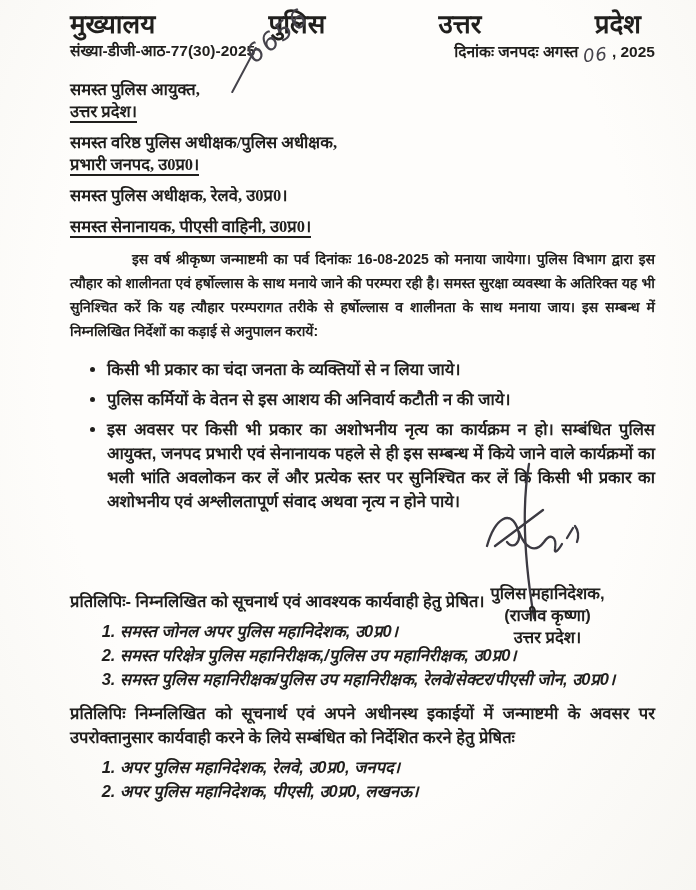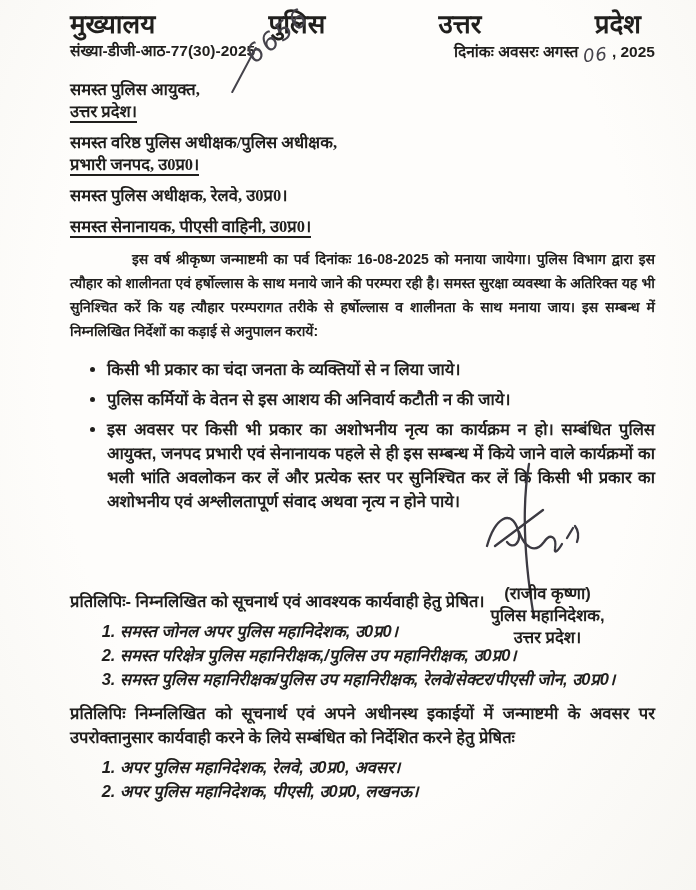--- a/index.html
+++ b/index.html
@@ -87,21 +87,21 @@
   <div class="title-row">
     <span>मुख्यालय</span>
     <span>पुलिस</span>
     <span>उत्तर</span>
     <span>प्रदेश</span>
   </div>
 
   <div class="ref-row">
     <span>संख्या-डीजी-आठ-77(30)-2025</span>
     <span>
-      <span>दिनांकः अवसरः अगस्त</span>
+      <span>दिनांकः जनपदः अगस्त</span>
       <span class="hw hw-day">06</span>
       <span>, 2025</span>
     </span>
   </div>
 
   <div class="hw-slash"></div>
   <div class="hw hw-dispatch">6656</div>
 
   <div class="addr">
     <div class="addr-block">
@@ -135,31 +135,31 @@
     <g fill="none" stroke="#3c3a42" stroke-width="2.3" stroke-linecap="round">
       <path d="M 104 14 C 97 55, 99 108, 109 168"></path>
       <path d="M 62 96 C 70 68, 86 58, 93 80 C 97 93, 88 100, 82 92"></path>
       <path d="M 94 82 C 100 98, 110 104, 119 92 C 125 83, 132 86, 130 99 C 129 104, 133 101, 137 94"></path>
       <path d="M 142 88 L 148 78 M 152 92 C 154 86, 153 80, 150 76"></path>
       <path d="M 70 96 L 118 60"></path>
     </g>
   </svg>
 
   <div class="sig-block">
+    <div>पुलिस महानिदेशक,</div>
     <div>(राजीव कृष्णा)</div>
-    <div>पुलिस महानिदेशक,</div>
     <div>उत्तर प्रदेश।</div>
   </div>
 
   <div class="copy-head">प्रतिलिपिः- निम्नलिखित को सूचनार्थ एवं आवश्यक कार्यवाही हेतु प्रेषित।</div>
   <ol class="copy-list">
     <li>समस्त जोनल अपर पुलिस महानिदेशक, उ0प्र0।</li>
     <li>समस्त परिक्षेत्र पुलिस महानिरीक्षक,/पुलिस उप महानिरीक्षक, उ0प्र0।</li>
     <li>समस्त पुलिस महानिरीक्षक/पुलिस उप महानिरीक्षक, रेलवे/सेक्टर/पीएसी जोन, उ0प्र0।</li>
   </ol>
 
   <div class="copy-head copy2">प्रतिलिपिः निम्नलिखित को सूचनार्थ एवं अपने अधीनस्थ इकाईयों में जन्माष्टमी के अवसर पर उपरोक्तानुसार कार्यवाही करने के लिये सम्बंधित को निर्देशित करने हेतु प्रेषितः</div>
   <ol class="copy-list">
-    <li>अपर पुलिस महानिदेशक, रेलवे, उ0प्र0, अवसर।</li>
+    <li>अपर पुलिस महानिदेशक, रेलवे, उ0प्र0, जनपद।</li>
     <li>अपर पुलिस महानिदेशक, पीएसी, उ0प्र0, लखनऊ।</li>
   </ol>
 
 </div>
 
 </body></html>

